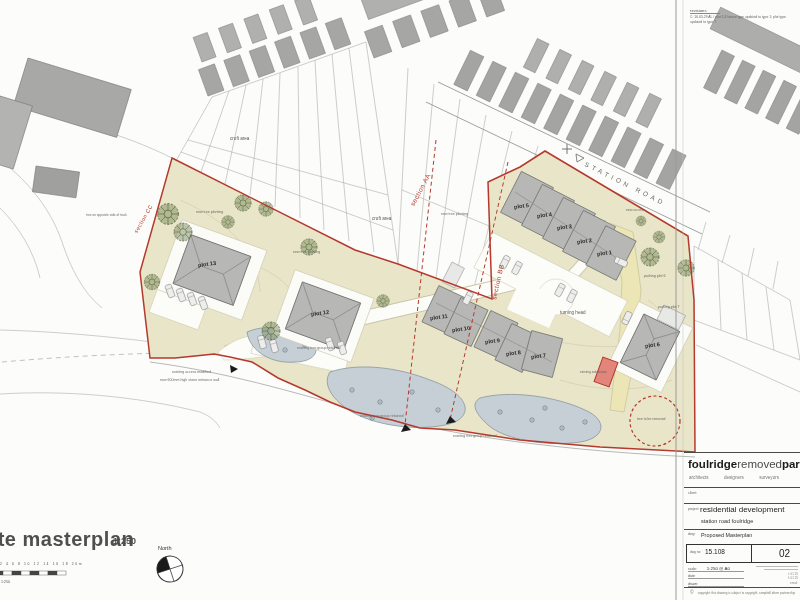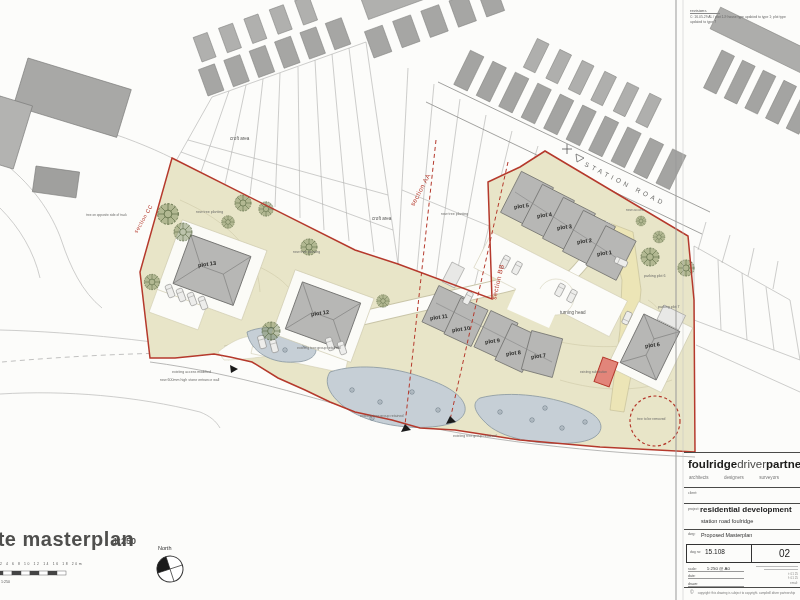--- a/index.html
+++ b/index.html
@@ -20,21 +20,21 @@
   .sbscale{position:absolute;left:1px;top:580px;font-size:3.6px;color:#555;}
   
   .tb{position:absolute;color:#333;}
   .tb .hr{position:absolute;left:684px;width:116px;border-top:1px solid #4a4a48;height:0;}
   .rev-head{position:absolute;left:690px;top:8px;font-size:4.2px;color:#555;border-bottom:.5px solid #888;width:30px;}
   .rev-note{position:absolute;left:690px;top:15px;width:106px;font-size:3.4px;color:#666;line-height:1.4;}
   .firm{position:absolute;left:688px;top:458px;font-size:11.5px;color:#1c1c1a;white-space:nowrap;}
   .firm .b{font-weight:bold;} .firm .n{font-weight:normal;color:#4a4a48;}
   .disc{position:absolute;left:689px;top:475px;font-size:4.6px;color:#777;word-spacing:14px;white-space:nowrap;}
   .rowlab{position:absolute;font-size:3.5px;color:#666;}
-  .projname{position:absolute;left:700px;top:505px;font-size:8px;font-weight:bold;color:#222;white-space:nowrap;}
+  .projname{position:absolute;left:700px;top:505px;font-size:8px;font-weight:normal;color:#222;white-space:nowrap;}
   .projloc{position:absolute;left:701px;top:518px;font-size:5.6px;color:#333;white-space:nowrap;}
   .dwgname{position:absolute;left:701px;top:532px;font-size:5.4px;color:#333;white-space:nowrap;}
   .numbox{position:absolute;left:686px;top:544px;width:130px;height:17px;border:1px solid #333;display:flex;}
   .numbox .c1{width:64px;border-right:1px solid #333;position:relative;}
   .numbox .c2{flex:1;display:flex;align-items:center;justify-content:center;font-size:10px;color:#222;}
   .dwgnolab{position:absolute;left:3px;top:5px;font-size:3.2px;color:#666;}
   .dwgnoval{position:absolute;left:18px;top:3px;font-size:6.5px;color:#222;}
   .scrow{position:absolute;left:688px;font-size:3.4px;color:#555;width:56px;border-bottom:.5px solid #999;}
   .scval{font-size:4.4px;color:#333;margin-left:10px;}
   .contact{position:absolute;left:744px;width:54px;text-align:right;font-size:3px;color:#8a8a88;line-height:1.5;}
@@ -444,21 +444,21 @@
 <div class="northlbl">North</div>
 <div class="sbnum">2 4 6 8 10 12 14 16 18 20m</div>
 <div class="sbscale">1:250</div>
 
 <div class="tb">
   <div class="rev-head">revisions</div>
   <div class="rev-note">C: 16.05.29 AL / plot 1-9 house type updated to type 1; plot type updated to type 7</div>
 
   <div class="hr" style="top:452px;"></div>
   <div class="firm">
-    <span class="b">foulridge</span><span class="n">driver</span><span class="b">partnership</span>
+    <span class="b">foulridge</span><span class="n">removed</span><span class="b">partnership</span>
   </div>
   <div class="disc">architects designers surveyors</div>
 
   <div class="hr" style="top:487px;"></div>
   <div class="rowlab" style="left:688px;top:491px;">client:</div>
 
   <div class="hr" style="top:503px;"></div>
   <div class="rowlab" style="left:688px;top:507px;">project:</div>
   <div class="projname">residential development</div>
   <div class="projloc">station road   foulridge</div>

